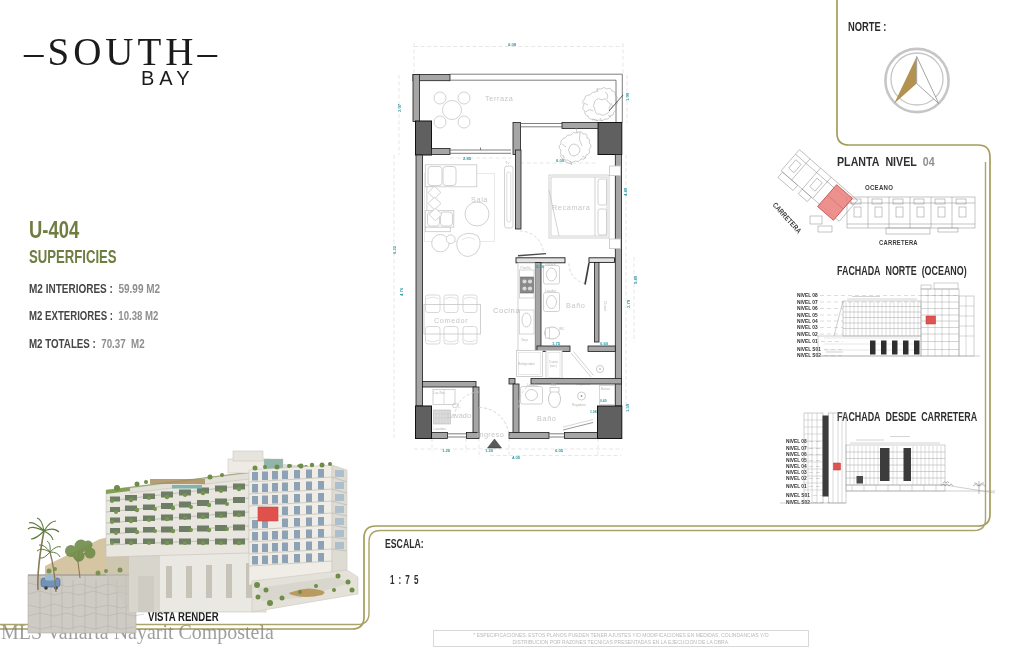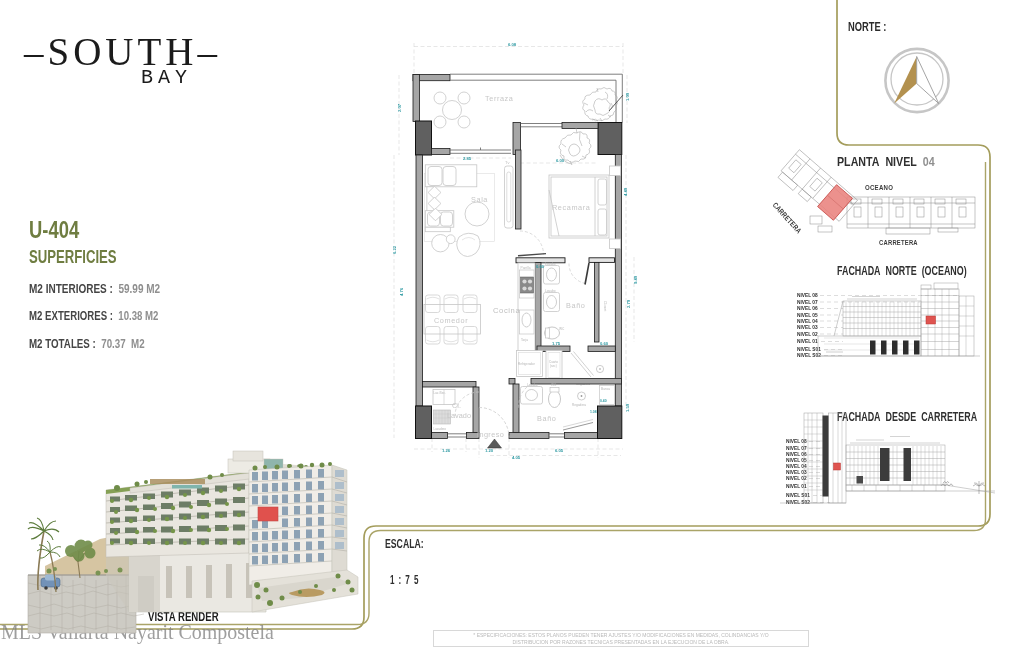--- a/index.html
+++ b/index.html
@@ -7,21 +7,21 @@
         font-family:"Liberation Sans",sans-serif;}
   .abs{position:absolute;}
   .hd{font-weight:bold;color:#2f2f2f;transform-origin:0 50%;white-space:nowrap;}
 </style>
 </head>
 <body>
 <div id="page">
 
 <div class="abs" style="left:24px;top:32px;width:200px;height:60px;">
   <div style="font-family:'Liberation Serif',serif;font-size:39px;color:#1b1b1b;letter-spacing:4px;line-height:1;transform:scaleY(1.0);">–SOUTH–</div>
-  <div style="font-family:Liberation Mono, monospace;font-size:20px;color:#1b1b1b;letter-spacing:5px;line-height:1;margin:-3px 0 16px 117px;">BAY</div>
+  <div style="font-family:Liberation Sans, sans-serif;font-size:20px;color:#1b1b1b;letter-spacing:5px;line-height:1;margin:-3px 0 16px 117px;">BAY</div>
 </div>
 
 <div class="abs hd" style="left:29px;top:217px;font-size:23px;color:#6f7d41;transform:scaleX(.8);">U-404</div>
 
 <div class="abs hd" style="left:29px;top:247px;font-size:18px;color:#6f7d41;transform:scaleX(.73);">SUPERFICIES</div>
 
 <div class="abs hd" style="left:29px;top:281.5px;font-size:12.5px;color:#454545;transform:scaleX(.8);">M2 INTERIORES :&nbsp; <span style="color:#8f8f8f;">59.99 M2</span></div>
 
 <div class="abs hd" style="left:29px;top:308.5px;font-size:12.5px;color:#454545;transform:scaleX(.77);">M2 EXTERIORES :&nbsp; <span style="color:#8f8f8f;">10.38 M2</span></div>
 

